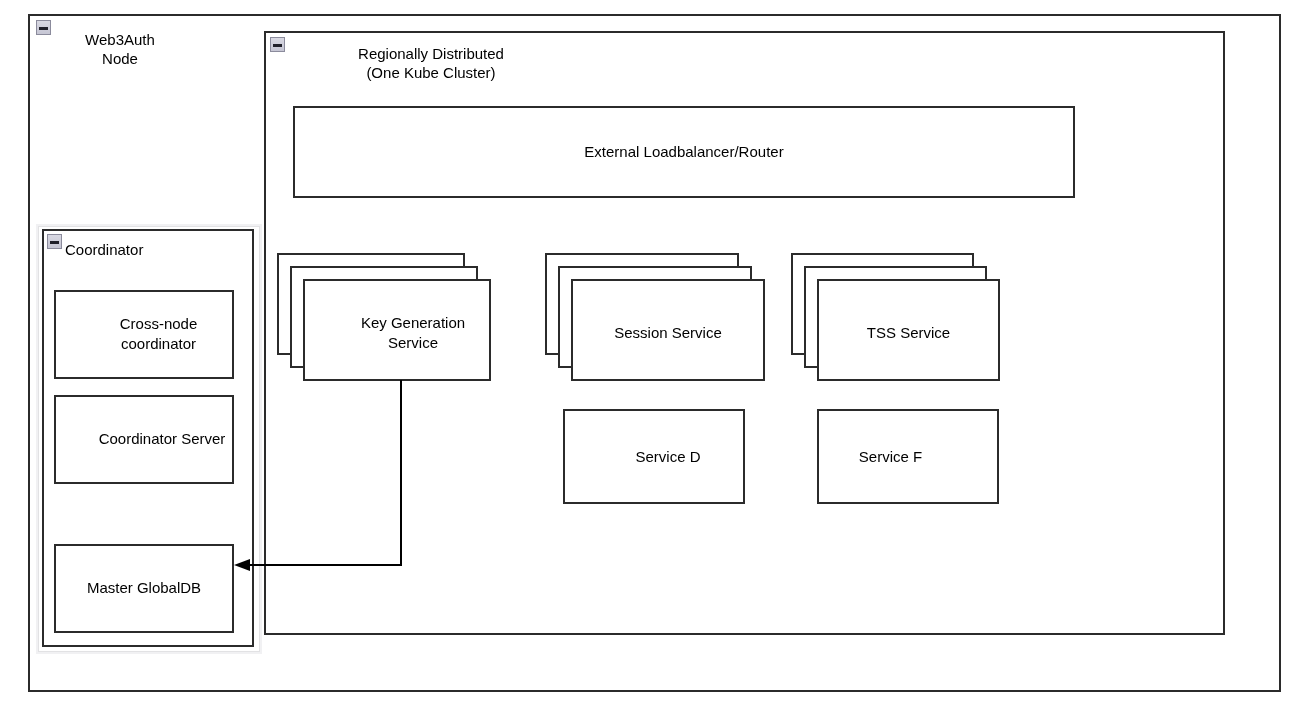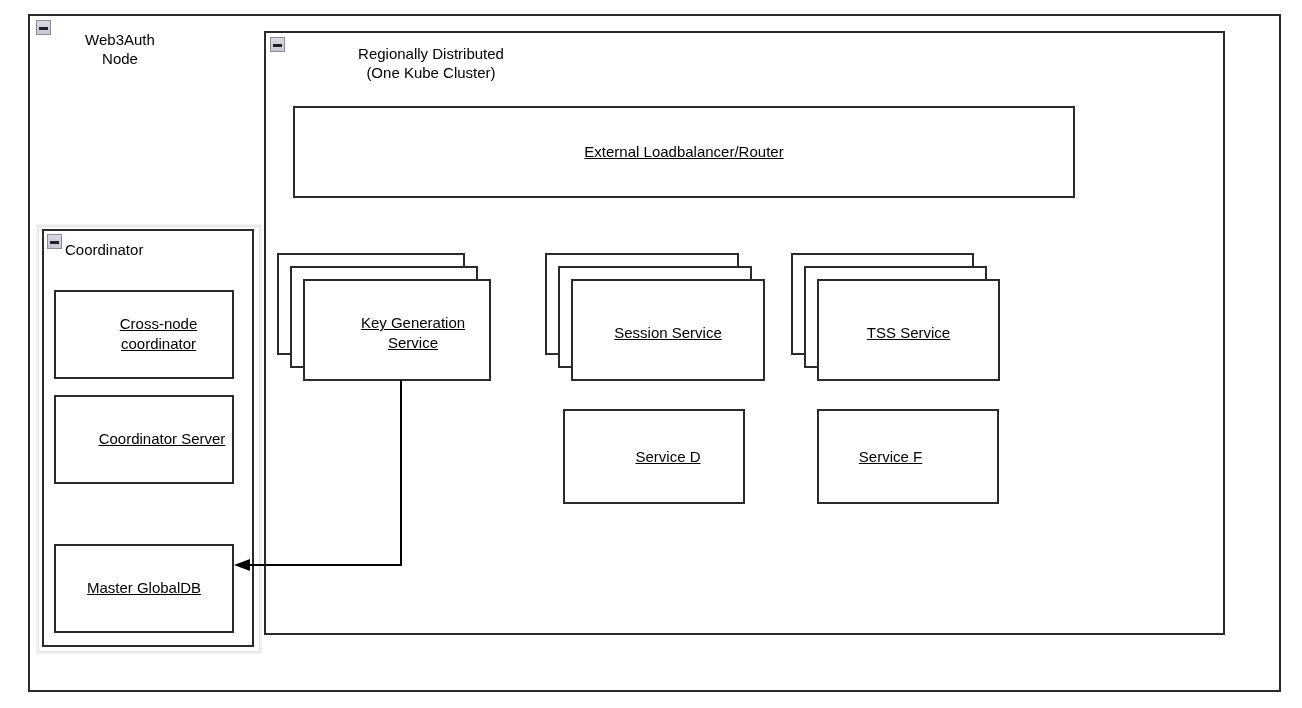--- a/index.html
+++ b/index.html
@@ -77,21 +77,20 @@
   
   .box-label {
     position: absolute;
     left: 0;
     right: 8px;
     font-size: 15px;
     line-height: 20px;
     text-align: center;
     white-space: pre;
     color: #000;
-    text-decoration: underline;
   }
 
   
   .stack {
     position: absolute;
   }
   .stack .card {
     position: absolute;
     box-sizing: border-box;
     background: #ffffff;

